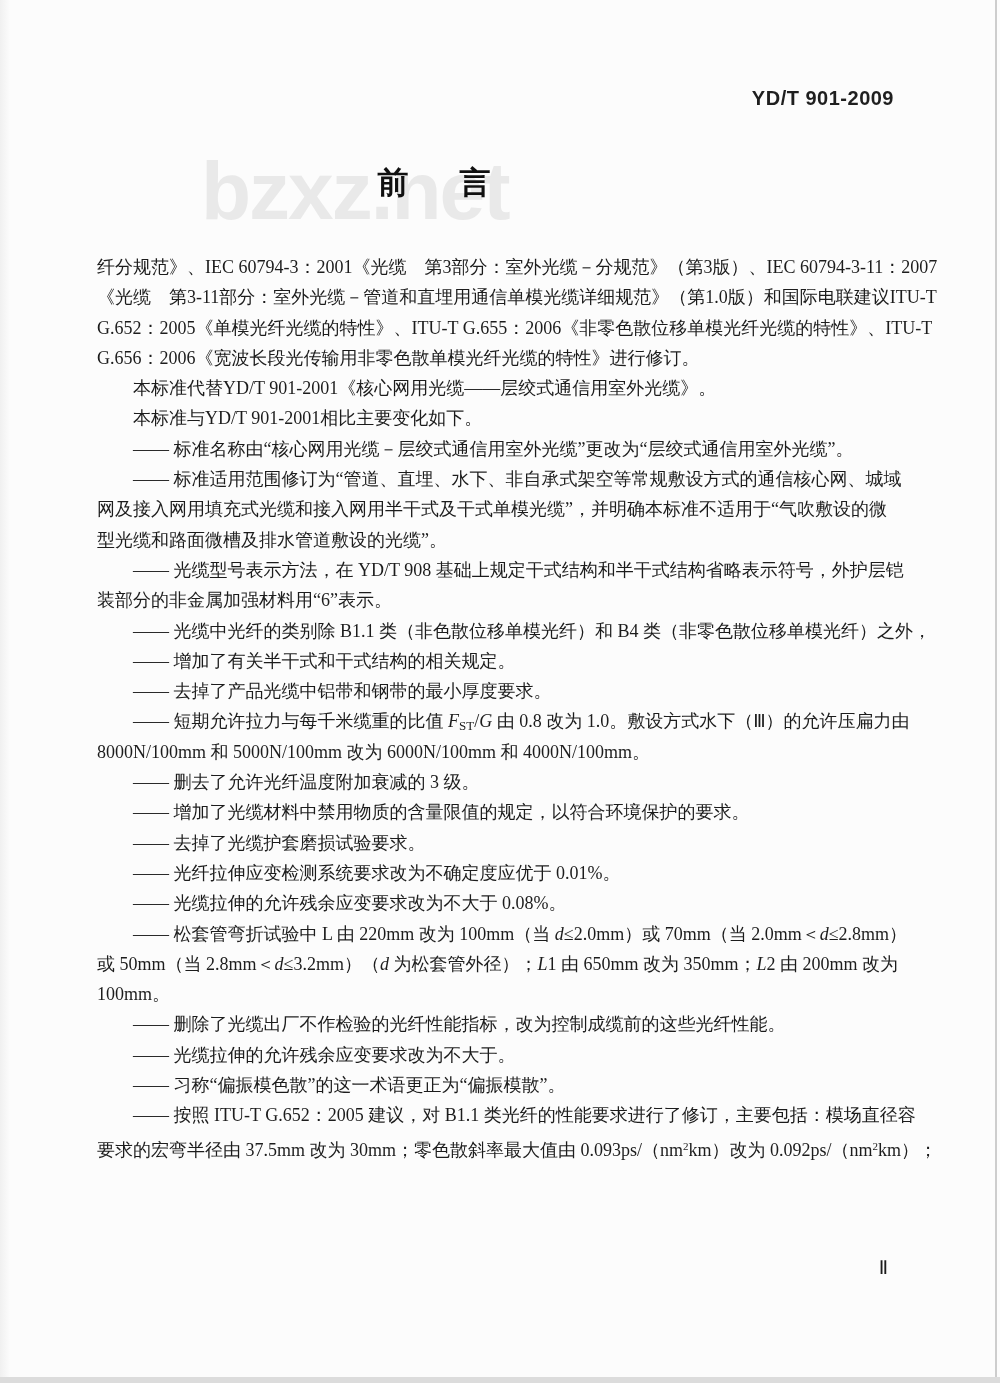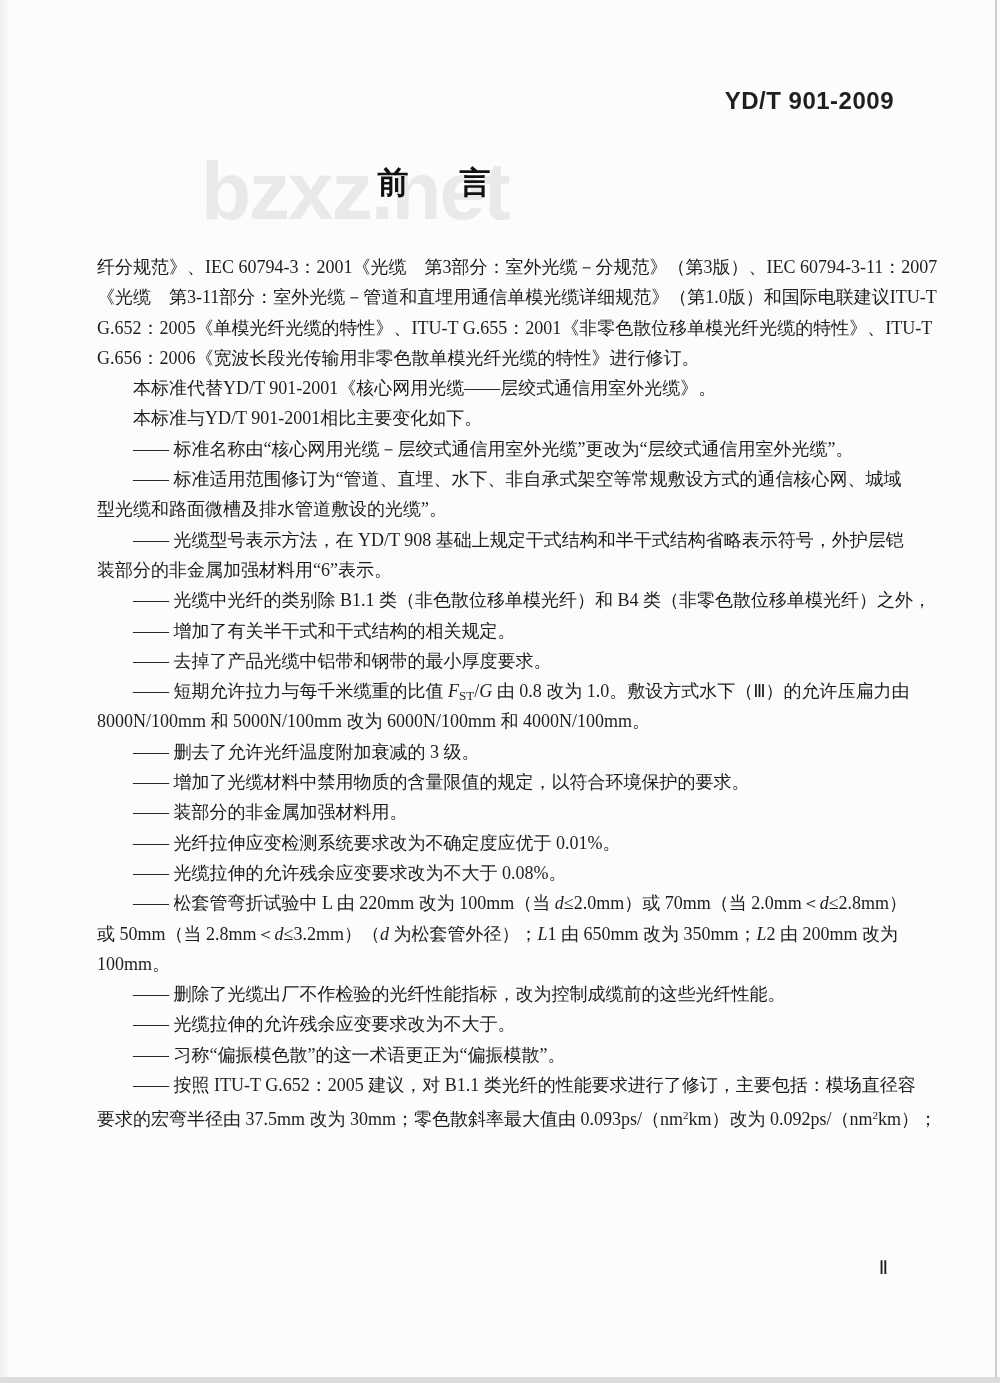--- a/index.html
+++ b/index.html
@@ -10,21 +10,21 @@
     width:1000px; height:1383px;
     background:#fcfcfc;
     overflow:hidden;
     font-family:"Liberation Serif", serif;
     color:#1c1c1c;
   }
 
   .standard-code {
     position:absolute; top:87px; right:106px;
     font-family:"Liberation Sans", sans-serif;
-    font-weight:bold; font-size:24px; letter-spacing:0.5px;
+    font-weight:bold; font-size:20px; letter-spacing:0.5px;
     color:#1f1f1f; z-index:3;
   }
 
   .watermark {
     position:absolute; left:201px; top:134px;
     font-family:"Liberation Sans", sans-serif;
     font-weight:bold; font-size:82px; line-height:1;
     letter-spacing:-2px; color:#e9e9e9;
     z-index:1; user-select:none;margin-top:16px;
   }
@@ -77,37 +77,38 @@
 
   <div class="watermark">bzxz.net</div>
 
   <div class="standard-code">YD/T 901-2009</div>
 
   <div class="doc-title">前　言</div>
 
   <div class="body-text">
       <div class="line cont">纤分规范》、IEC 60794-3：2001《光缆　第3部分：室外光缆－分规范》（第3版）、IEC 60794-3-11：2007</div>
       <div class="line cont">《光缆　第3-11部分：室外光缆－管道和直埋用通信单模光缆详细规范》（第1.0版）和国际电联建议ITU-T</div>
-      <div class="line cont">G.652：2005《单模光纤光缆的特性》、ITU-T G.655：2001《非零色散位移单模光纤光缆的特性》、ITU-T</div>
+      <div class="line cont">G.652：2005《单模光纤光缆的特性》、ITU-T G.655：2006《非零色散位移单模光纤光缆的特性》、ITU-T</div>
       <div class="line cont">G.656：2006《宽波长段光传输用非零色散单模光纤光缆的特性》进行修订。</div>
       <div class="line para">本标准代替YD/T 901-2001《核心网用光缆——层绞式通信用室外光缆》。</div>
       <div class="line para">本标准与YD/T 901-2001相比主要变化如下。</div>
       <div class="line dash">—— 标准名称由“核心网用光缆－层绞式通信用室外光缆”更改为“层绞式通信用室外光缆”。</div>
       <div class="line dash">—— 标准适用范围修订为“管道、直埋、水下、非自承式架空等常规敷设方式的通信核心网、城域</div>
+      <div class="line cont">网及接入网用填充式光缆和接入网用半干式及干式单模光缆”，并明确本标准不适用于“气吹敷设的微</div>
       <div class="line cont">型光缆和路面微槽及排水管道敷设的光缆”。</div>
       <div class="line dash">—— 光缆型号表示方法，在 YD/T 908 基础上规定干式结构和半干式结构省略表示符号，外护层铠</div>
       <div class="line cont">装部分的非金属加强材料用“6”表示。</div>
       <div class="line dash">—— 光缆中光纤的类别除 B1.1 类（非色散位移单模光纤）和 B4 类（非零色散位移单模光纤）之外，</div>
       <div class="line dash">—— 增加了有关半干式和干式结构的相关规定。</div>
       <div class="line dash">—— 去掉了产品光缆中铝带和钢带的最小厚度要求。</div>
       <div class="line dash">—— 短期允许拉力与每千米缆重的比值 <i>F</i><sub>ST</sub>/<i>G</i> 由 0.8 改为 1.0。敷设方式水下（Ⅲ）的允许压扁力由</div>
       <div class="line cont">8000N/100mm 和 5000N/100mm 改为 6000N/100mm 和 4000N/100mm。</div>
       <div class="line dash">—— 删去了允许光纤温度附加衰减的 3 级。</div>
       <div class="line dash">—— 增加了光缆材料中禁用物质的含量限值的规定，以符合环境保护的要求。</div>
-      <div class="line dash">—— 装部分的非金属加强材料用。</div>
+      <div class="line dash">—— 去掉了光缆护套磨损试验要求。</div>
       <div class="line dash">—— 光纤拉伸应变检测系统要求改为不确定度应优于 0.01%。</div>
       <div class="line dash">—— 光缆拉伸的允许残余应变要求改为不大于 0.08%。</div>
       <div class="line dash">—— 松套管弯折试验中 L 由 220mm 改为 100mm（当 <i>d</i>≤2.0mm）或 70mm（当 2.0mm＜<i>d</i>≤2.8mm）</div>
       <div class="line cont">或 50mm（当 2.8mm＜<i>d</i>≤3.2mm）（<i>d</i> 为松套管外径）；<i>L</i>1 由 650mm 改为 350mm；<i>L</i>2 由 200mm 改为</div>
       <div class="line cont">100mm。</div>
       <div class="line dash">—— 删除了光缆出厂不作检验的光纤性能指标，改为控制成缆前的这些光纤性能。</div>
       <div class="line dash">—— 光缆拉伸的允许残余应变要求改为不大于。</div>
       <div class="line dash">—— 习称“偏振模色散”的这一术语更正为“偏振模散”。</div>
       <div class="line dash">—— 按照 ITU-T G.652：2005 建议，对 B1.1 类光纤的性能要求进行了修订，主要包括：模场直径容</div>
       <div class="line cont">要求的宏弯半径由 37.5mm 改为 30mm；零色散斜率最大值由 0.093ps/（nm<sup>2</sup>km）改为 0.092ps/（nm<sup>2</sup>km）；</div>

